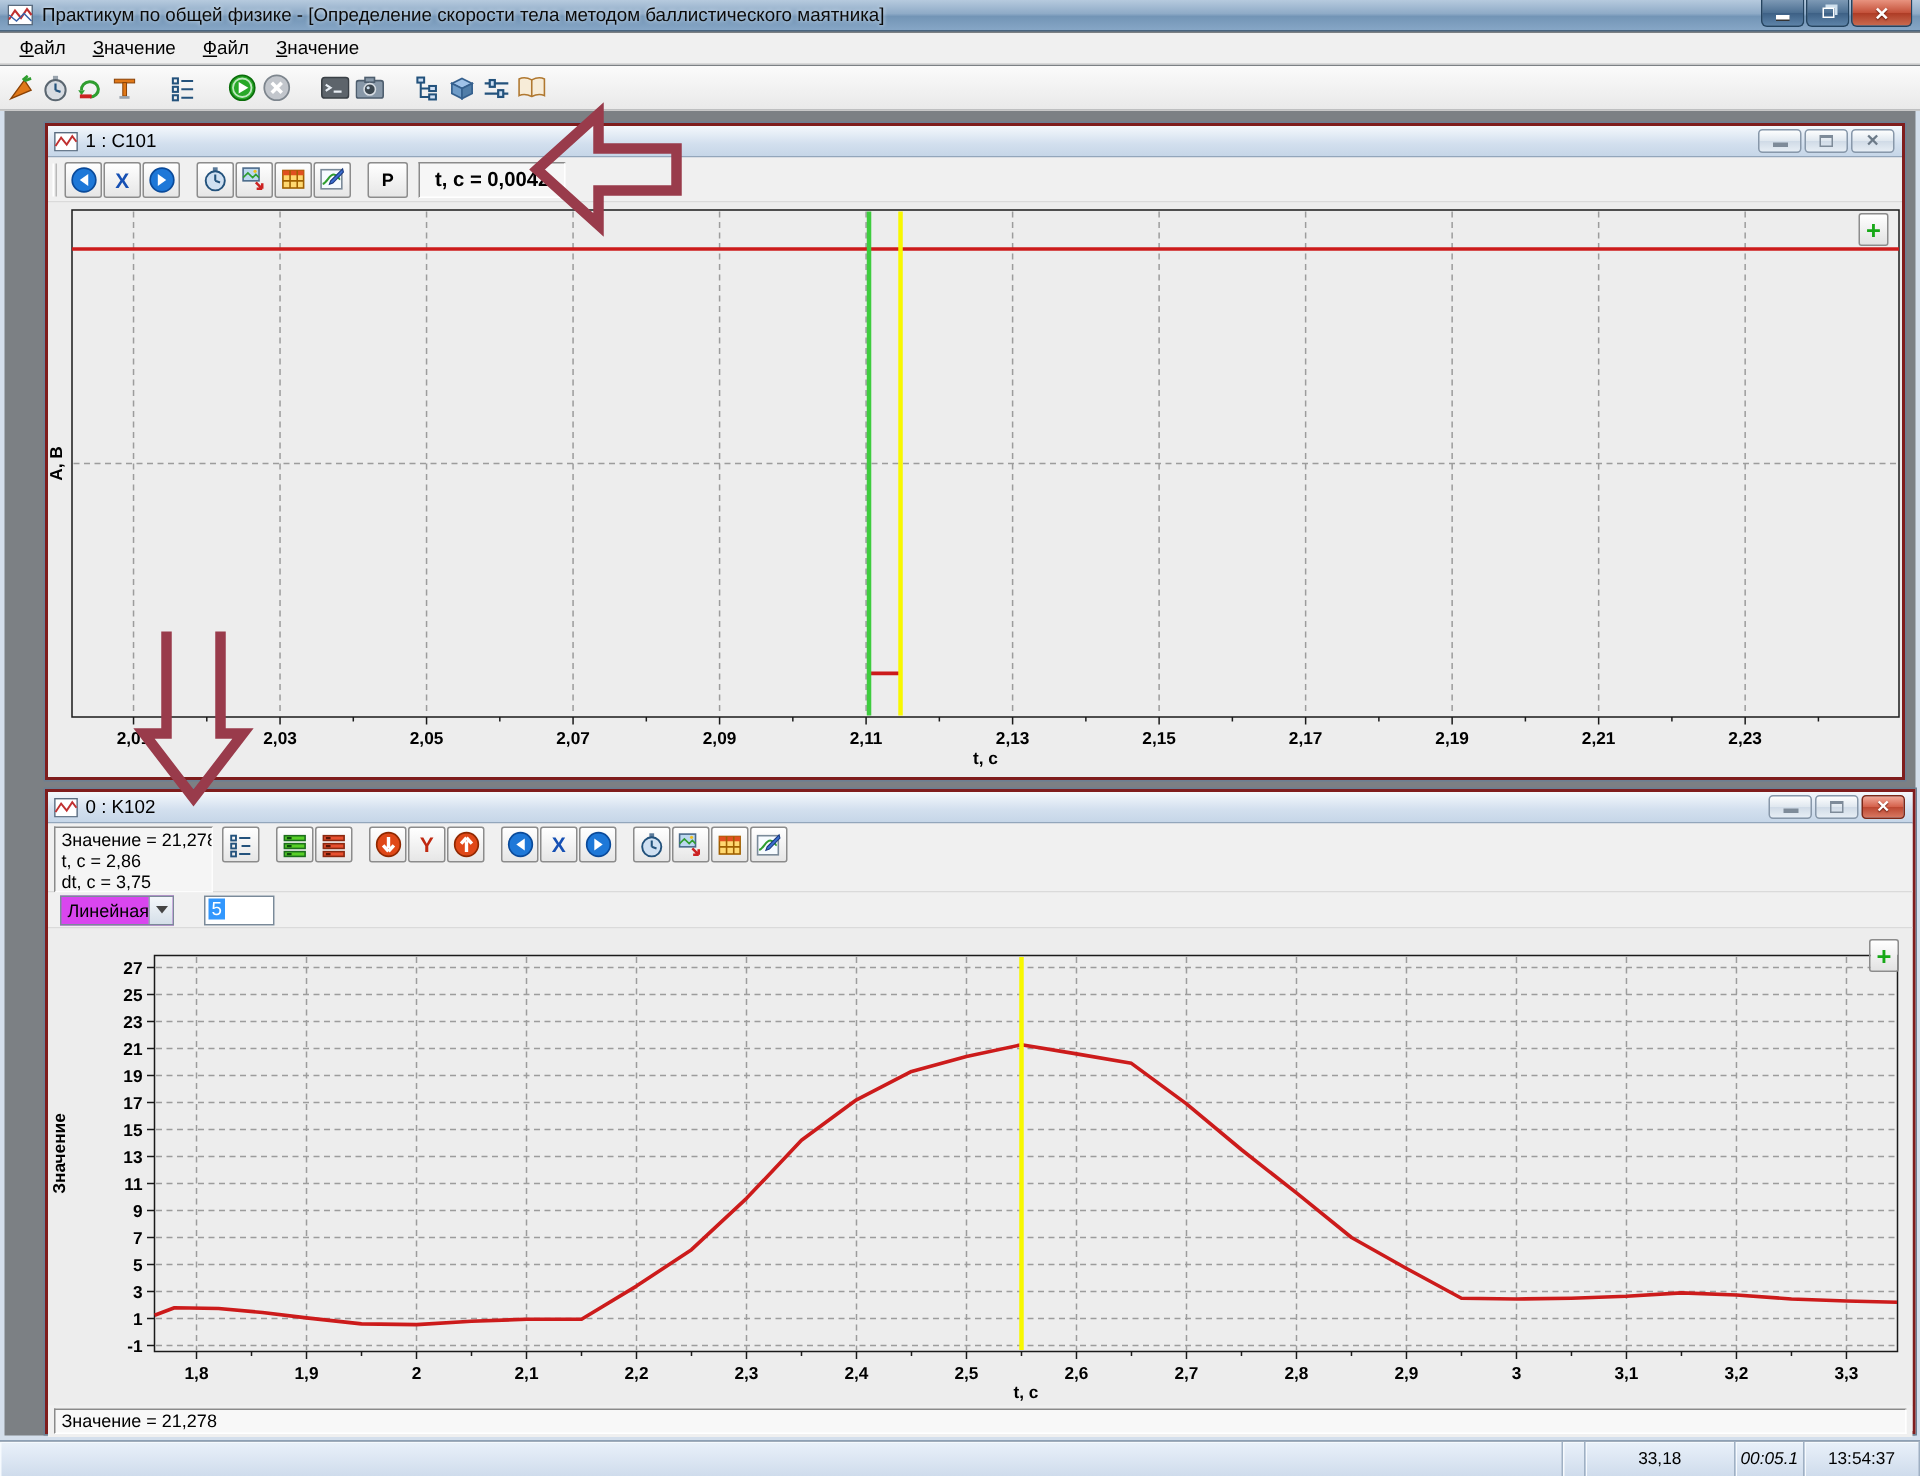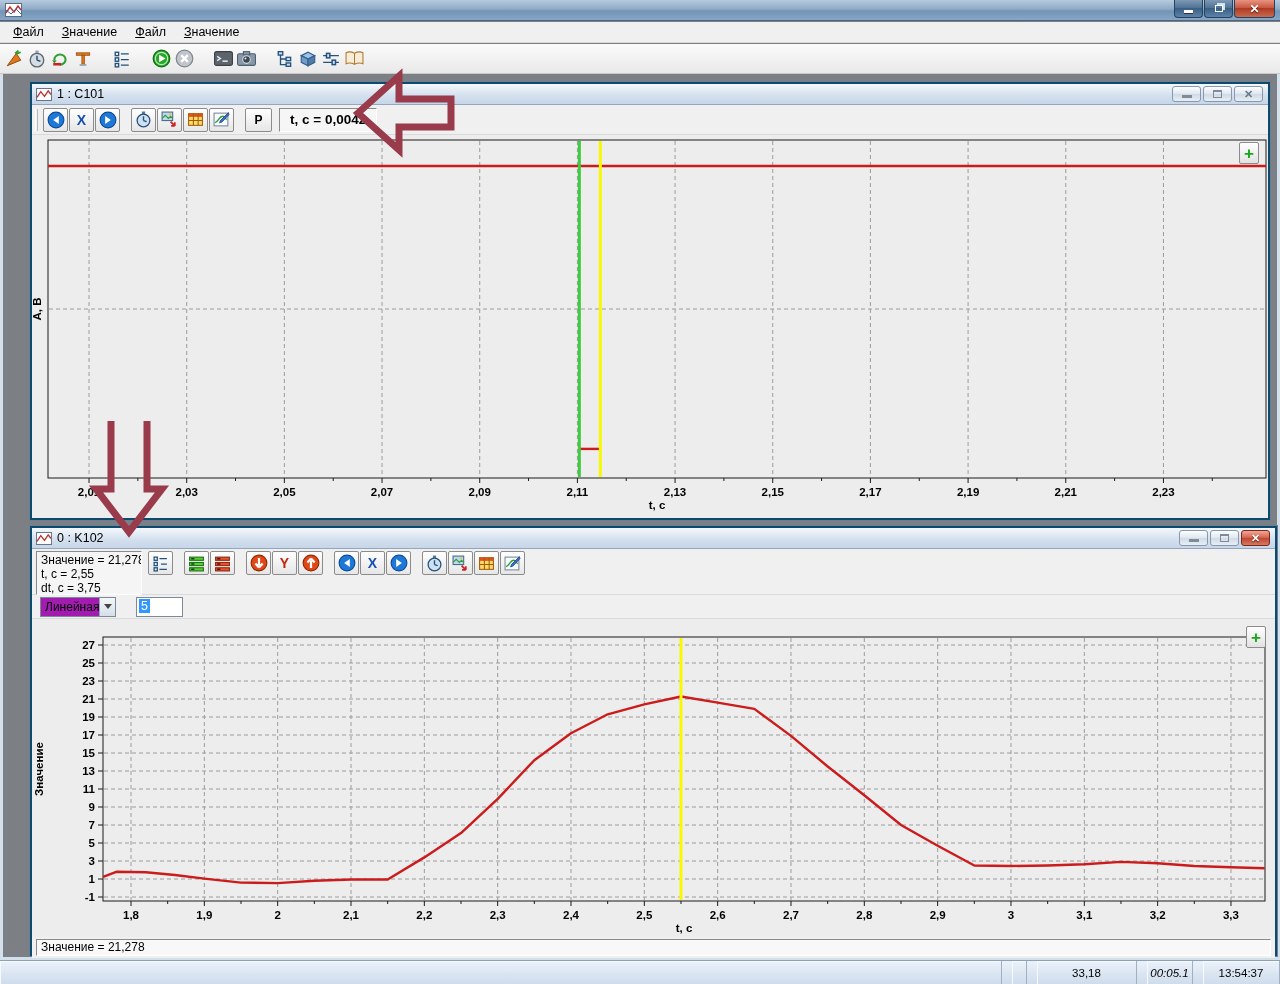--- a/index.html
+++ b/index.html
@@ -46,21 +46,21 @@
     display:flex; align-items:center; justify-content:center; cursor:pointer;
   }
   .tgap { width:16px; }
   
   #mdi {
     position:absolute; left:0; top:74px; width:1280px; height:886px;
     background:#7c8084;
     border-left:3px solid #d4dfec; border-right:3px solid #d4dfec; border-bottom:3px solid #d4dfec;
   }
   
-  .child-win { position:absolute; border:2px solid #0c4a6e; background:#f0f0f0; box-shadow:0 0 0 1px #6d7f92; }
+  .child-win { position:absolute; border:2px solid #7f1d1d; background:#f0f0f0; box-shadow:0 0 0 1px #6d7f92; }
   .child-title {
     height:21px; background:linear-gradient(#f4f8fc,#d2dfee 60%,#c6d6e8);
     border-bottom:1px solid #93a6bb; display:flex; align-items:center; padding-left:4px; position:relative;
   }
   .child-title .title-text { font-size:12.5px; margin-left:5px; }
   .cbtn {
     width:29px; height:16px; margin-left:2px; border:1px solid #8898aa; border-radius:3px;
     background:linear-gradient(#fdfefe,#dfe7ef 50%,#cfdae6 50%,#e7eef5);
     display:flex; align-items:center; justify-content:center; cursor:pointer; color:#6c7a88; font-weight:bold;
   }
@@ -96,21 +96,21 @@
     color:#18a818; font-weight:bold; font-size:17px; line-height:1;
   }
   
   .info-panel {
     position:absolute; left:4px; top:2px; width:106px; height:44px;
     background:#f5f5f5; border:1px solid; border-color:#8a8a8a #fdfdfd #fdfdfd #8a8a8a;
     padding:1px 4px; font-size:12px; line-height:14px; white-space:nowrap; overflow:hidden;
   }
   .combo {
     display:flex; align-items:center; height:20px; width:76px;
-    border:1px solid #7a8a99; background:#a21caf; margin-left:8px; cursor:pointer;
+    border:1px solid #7a8a99; background:#d946ef; margin-left:8px; cursor:pointer;
   }
   .combo .combo-text { flex:1; padding-left:4px; font-size:12px; }
   .combo .combo-arrow {
     width:16px; height:18px; background:linear-gradient(#f4f7fa,#d5dfe9); border-left:1px solid #9aa8b6;
     display:flex; align-items:center; justify-content:center;
   }
   .combo .combo-arrow::after { content:""; border:4px solid transparent; border-top:5px solid #444; margin-top:4px; }
   .num-input {
     width:47px; height:20px; margin-left:20px; border:1px solid #7a8a99; background:#fff;
     font-size:12.5px; padding:1px 2px;
@@ -120,40 +120,41 @@
     height:21px; background:#f0f0f0; display:flex; align-items:center; padding:0 4px;
   }
   .win-status .field {
     flex:1; height:17px; background:#f8f8f8; border:1px solid; border-color:#8a8a8a #ffffff #ffffff #8a8a8a;
     font-size:12px; padding:0 4px; line-height:15px;
   }
   
   #statusbar {
     position:absolute; left:0; top:960px; width:1280px; height:24px;
     background:linear-gradient(#eaf1fa,#cfdcec); border-top:1px solid #8ea0b5;
-    display:flex; align-items:stretch; font-size:11.5px;gap:10px;
+    display:flex; align-items:stretch; font-size:11.5px;
   }
   .sb-panel { border-right:1px solid #9fb0c3; box-shadow:inset 1px 1px 0 #f6fafe; display:flex; align-items:center; justify-content:center; }
   .sb-main { flex:1; }
   .sb-sm { width:15px; }
   .sb-val { width:100px; }
   .sb-time { width:46px;font-style:italic; }
   .sb-clock { width:77px; }
   
   #annotations { position:absolute; left:0; top:0; width:1280px; height:984px; pointer-events:none; z-index:60; }
 </style>
 </head>
 <body>
 
 <div id="titlebar">
   <svg class="app-icon" viewBox="0 0 17 14">
     <rect x="0.5" y="0.5" width="16" height="13" fill="#fff" stroke="#5a6c80"></rect>
     <path d="M1 10 L5 4 L9 9 L13 3 L16 7" stroke="#c03030" fill="none" stroke-width="1.4"></path>
     <path d="M1 7 L6 11 L11 6 L16 11" stroke="#3a62a8" fill="none" stroke-width="1"></path>
   </svg>
+  <span class="title-text">Практикум по общей физике - [Определение скорости тела методом баллистического маятника]</span>
   <div class="win-controls">
     <div class="wbtn">
         <span class="glyph-min"></span>
       </div>
     <div class="wbtn">
         <span class="glyph-restore"></span>
       </div>
     <div class="wbtn close">
         <span class="glyph-close">✕</span>
       </div>
@@ -422,21 +423,21 @@
           <span class="g-max"></span>
         </div>
       <div class="cbtn close-active">
           <span class="g-x">✕</span>
         </div>
     </div>
   </div>
   <div class="child-toolbar" style="height:46px; align-items:flex-start; padding-top:2px;">
     <div class="info-panel">
       <div>Значение = 21,278</div>
-      <div>t, c = 2,55</div>
+      <div>t, c = 2,86</div>
       <div>dt, c = 3,75</div>
     </div>
     <div style="display:flex; margin-left:116px; align-items:center;">
       <div class="gbtn">
         <svg width="17" height="17" viewBox="0 0 16 16">
           <g fill="none" stroke="#23527c" stroke-width="1.2">
             <rect x="2" y="2" width="3" height="3"></rect>
               <rect x="2" y="7" width="3" height="3"></rect>
               <rect x="2" y="12" width="3" height="3"></rect>
             <path d="M7 3.5 H14 M8.5 8.5 H14 M7 13.5 H14"></path>

